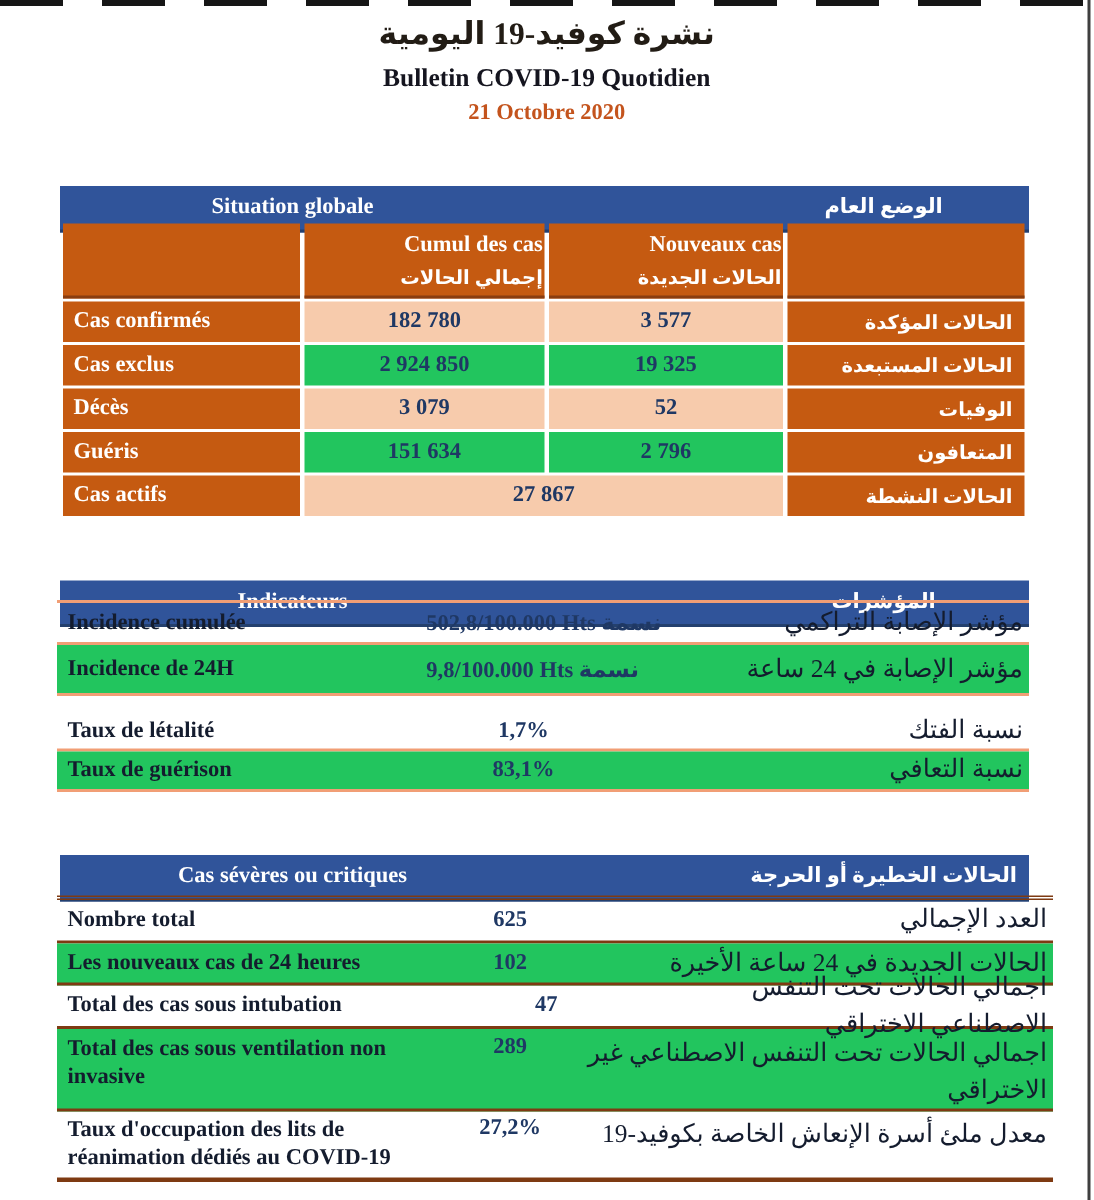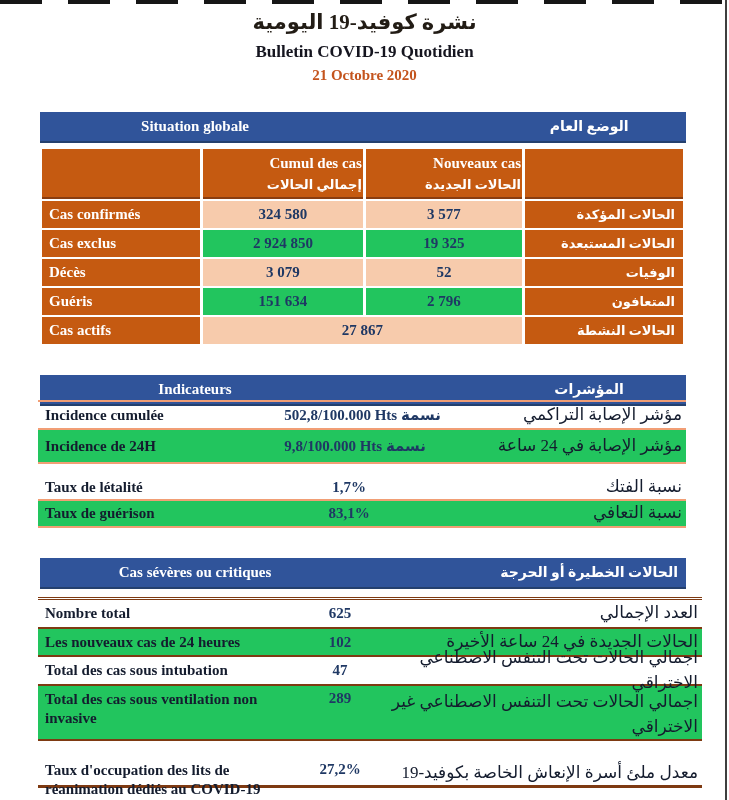--- a/index.html
+++ b/index.html
@@ -19,20 +19,21 @@
   
   .titles{position:absolute;top:10px;left:0;width:100%;text-align:center;}
   .title-ar{font-size:21px;font-weight:bold;color:#221c15;margin:0;direction:rtl;}
   .title-fr{font-size:17px;font-weight:bold;color:#15151f;margin:7px 0 0 0;}
   .title-date{font-size:15px;font-weight:bold;color:#c4541d;margin:5px 0 0 0;}
   
   .bar{
     position:absolute;left:40px;width:646px;height:31px;background:#30549a;
     border-bottom:2px solid #24406e;display:flex;align-items:center;color:#fff;
     box-sizing:border-box;
+    margin-top:12px;
   }
   .bar-fr{width:48%;text-align:center;font-size:15px;font-weight:bold;}
   .bar-ar{width:30%;margin-left:auto;text-align:center;font-size:14px;font-weight:bold;direction:rtl;}
   
   .t1{
     position:absolute;left:39px;top:147px;width:647px;
     border-collapse:separate;border-spacing:3px 2px;table-layout:fixed;
   }
   .t1 td{vertical-align:middle;box-sizing:border-box;}
   .t1 .o{background:#c55a11;color:#fff;font-weight:bold;}
@@ -92,21 +93,21 @@
         <div class="hdr-ar">إجمالي الحالات</div>
       </td>
       <td class="o hdr-cell">
         <div class="hdr-fr">Nouveaux cas</div>
         <div class="hdr-ar">الحالات الجديدة</div>
       </td>
       <td class="o hdr-cell"></td>
     </tr>
     <tr>
       <td class="o lab-fr">Cas confirmés</td>
-      <td class="num bg-a">324 580</td>
+      <td class="num bg-a">182 780</td>
       <td class="num bg-a">3 577</td>
       <td class="o lab-ar">الحالات المؤكدة</td>
     </tr>
     <tr>
       <td class="o lab-fr">Cas exclus</td>
       <td class="num bg-b">2 924 850</td>
       <td class="num bg-b">19 325</td>
       <td class="o lab-ar">الحالات المستبعدة</td>
     </tr>
     <tr>
@@ -167,29 +168,29 @@
     <div class="lrow" style="height:29px;">
       <span class="fr">Nombre total</span>
       <span class="val">625</span>
       <span class="ar">العدد الإجمالي</span>
     </div>
     <div class="lrow bg-b" style="height:28px;">
       <span class="fr">Les nouveaux cas de 24 heures</span>
       <span class="val">102</span>
       <span class="ar">الحالات الجديدة في 24 ساعة الأخيرة</span>
     </div>
-    <div class="lrow" style="height:29px;">
+    <div class="lrow" style="height:29px;gap:24px;">
       <span class="fr">Total des cas sous intubation</span>
       <span class="val">47</span>
       <span class="ar">اجمالي الحالات تحت التنفس الاصطناعي الاختراقي</span>
     </div>
     <div class="lrow bg-b" style="height:55px;align-items:flex-start;padding-top:4px;">
       <span class="fr">Total des cas sous ventilation non invasive</span>
       <span class="val">289</span>
       <span class="ar">اجمالي الحالات تحت التنفس الاصطناعي غير الاختراقي</span>
     </div>
-    <div class="lrow" style="height:47px;align-items:flex-start;padding-top:20px;">
+    <div class="lrow" style="height:47px;align-items:flex-start;padding-top:3px;">
       <span class="fr">Taux d'occupation des lits de réanimation dédiés au COVID-19</span>
       <span class="val">27,2%</span>
       <span class="ar">معدل ملئ أسرة الإنعاش الخاصة بكوفيد-19</span>
     </div>
   </div>
 </div>
 
 </body></html>

